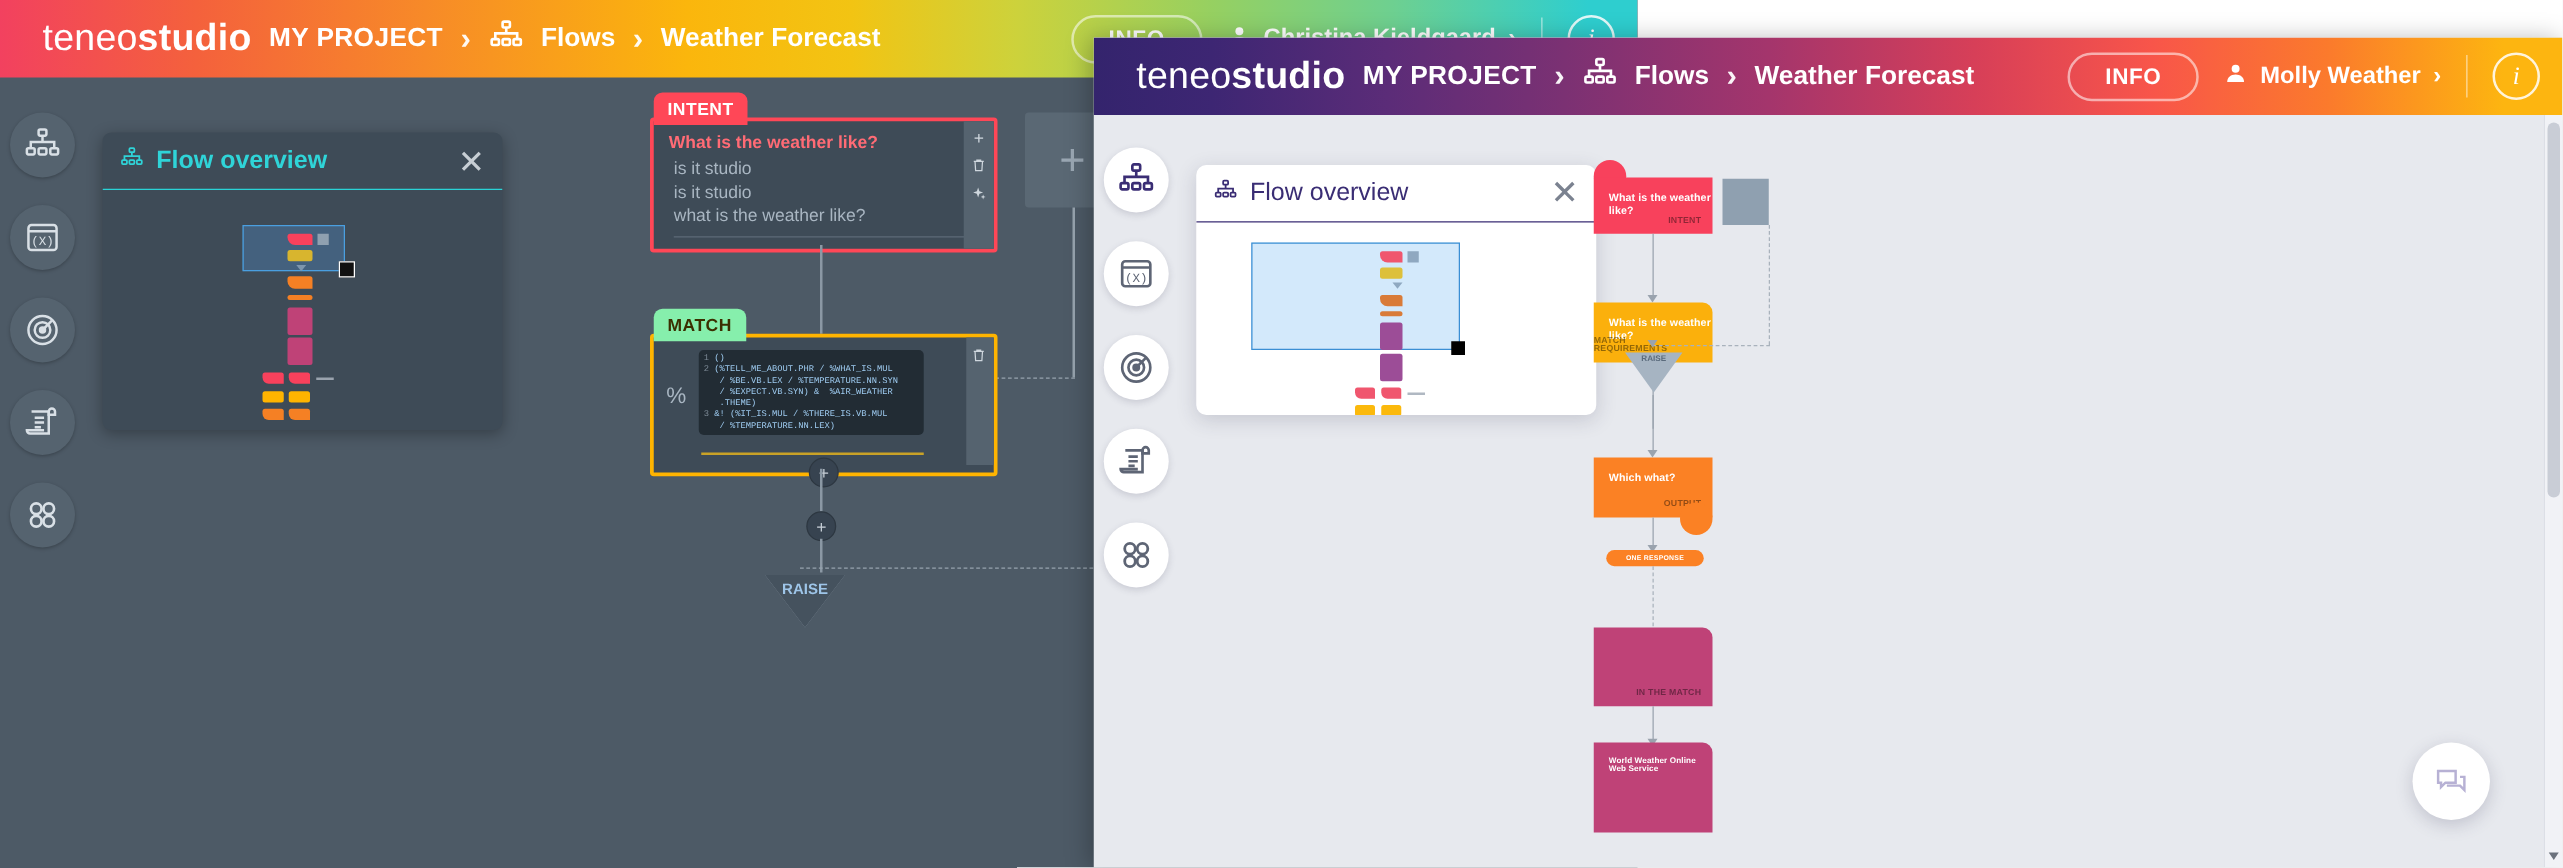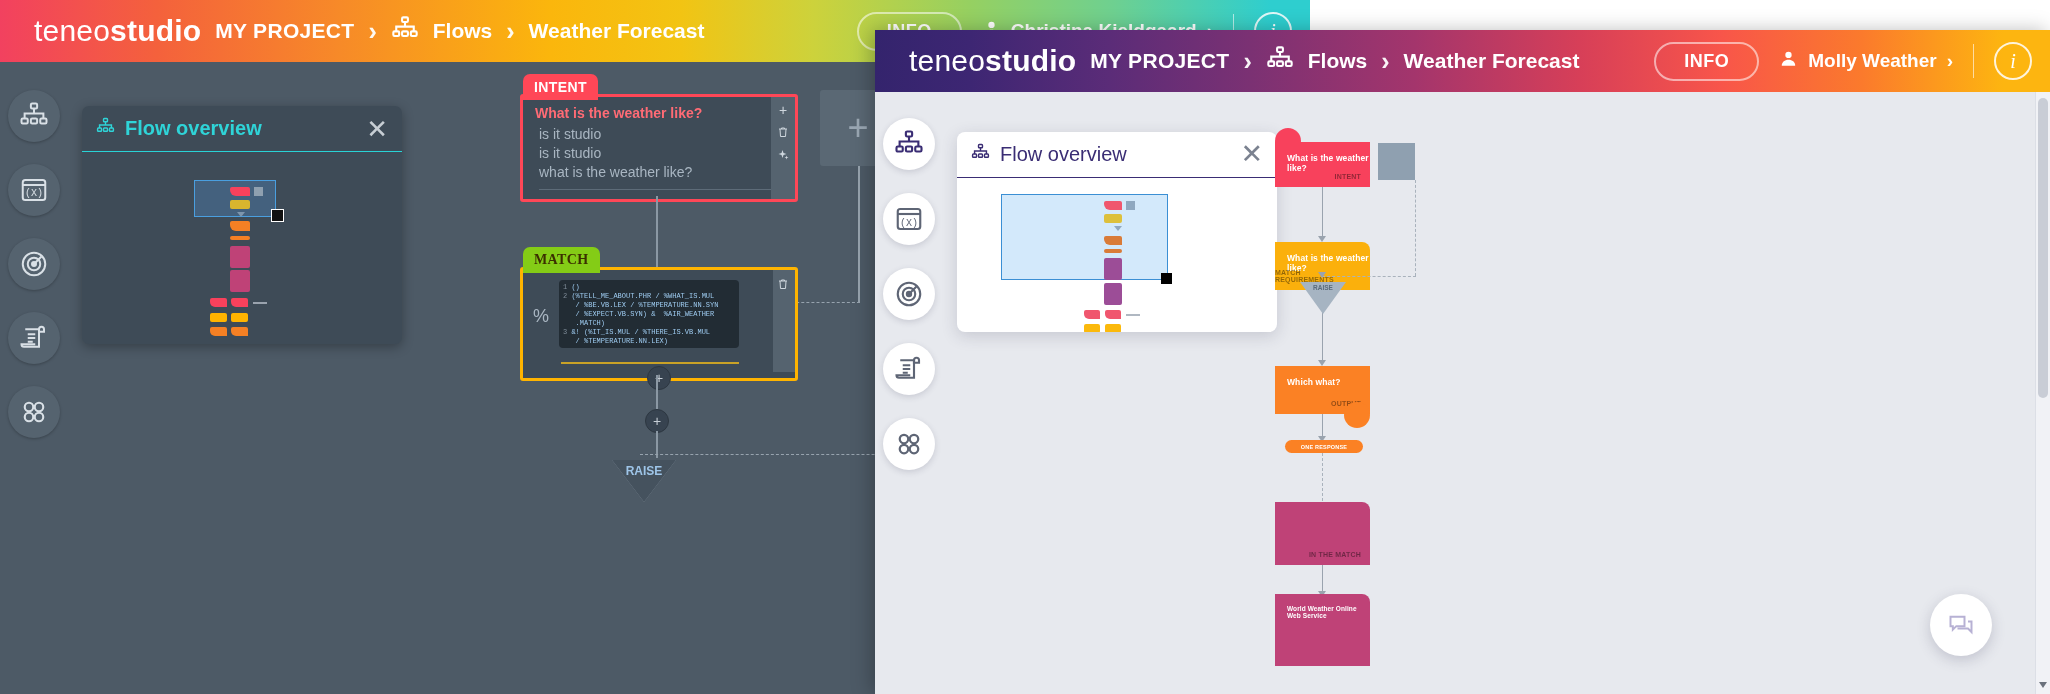--- a/index.html
+++ b/index.html
@@ -103,21 +103,21 @@
   .bg-plusbox {
     position:absolute; left: 820px; top: 28px; width: 76px; height: 76px;
     background:#5a6874; border-radius:3px; display:flex; align-items:center; justify-content:center;
     color:#9aa7b3; font-size: 36px; font-weight: 300;
   }
 
   .bg-match {
     left: 520px; top: 205px; width: 272px; height: 108px;
     background:#3e4b57; border:3px solid #ffb400; border-radius:3px;
   }
-  .bg-match .tag { background:#84cc16; color:#3b2f00;font-family:Liberation Serif, serif; }
+  .bg-match .tag { background:#86efac; color:#3b2f00; }
   .bg-match .pct { position:absolute; left:10px; top:36px; color:#a9b6c2; font-size:18px; }
   .bg-match .code {
     position:absolute; left:36px; top:10px; width: 180px; height: 68px;
     background:#222c34; border-radius:4px; padding: 3px 4px; box-sizing:border-box;
     font-family:"Liberation Mono", monospace; font-size: 7px; line-height: 1.28; color:#9ecbf0;
     overflow:hidden; white-space: pre;
   }
   .bg-match .ln { color:#7e8b97; }
   .bg-match .uline { position:absolute; left:38px; bottom:14px; width:178px; height:2px; background:#c9a227; }
   .bg-match .trash { position:absolute; right:6px; top:8px; color:#cfd7de; font-size:13px;}
@@ -360,21 +360,21 @@
       <div class="conn-dash" style="left:700px;top:240px;width:160px;"></div>
       <div class="conn" style="left:858px;top:104px;width:1.5px;height:136px;background:#97a3ae;"></div>
 
       <div class="nd bg-match">
         <div class="tag">MATCH</div>
         <div class="pct">%</div>
         <div class="code"><span class="ln">1</span> <span>()</span>
 <span class="ln">2</span> <span>(%TELL_ME_ABOUT.PHR / %WHAT_IS.MUL</span>
 <span class="ln"></span> <span>  / %BE.VB.LEX / %TEMPERATURE.NN.SYN</span>
 <span class="ln"></span> <span>  / %EXPECT.VB.SYN) &amp;  %AIR_WEATHER</span>
-<span class="ln"></span> <span>  .MATCH)</span>
+<span class="ln"></span> <span>  .THEME)</span>
 <span class="ln">3</span> <span>&amp;! (%IT_IS.MUL / %THERE_IS.VB.MUL</span>
 <span class="ln"></span> <span>  / %TEMPERATURE.NN.LEX)</span></div>
         <div class="uline"></div>
         <div class="toolcol">
           <div class="trash">
             <svg viewBox="0 0 24 24" width="12" height="12" fill="none" stroke="#cfd7de" stroke-width="2">
                 <path d="M4 6h16M9 6V4h6v2M6 6l1 15h10l1-15"></path>
               </svg>
           </div>
         </div>

